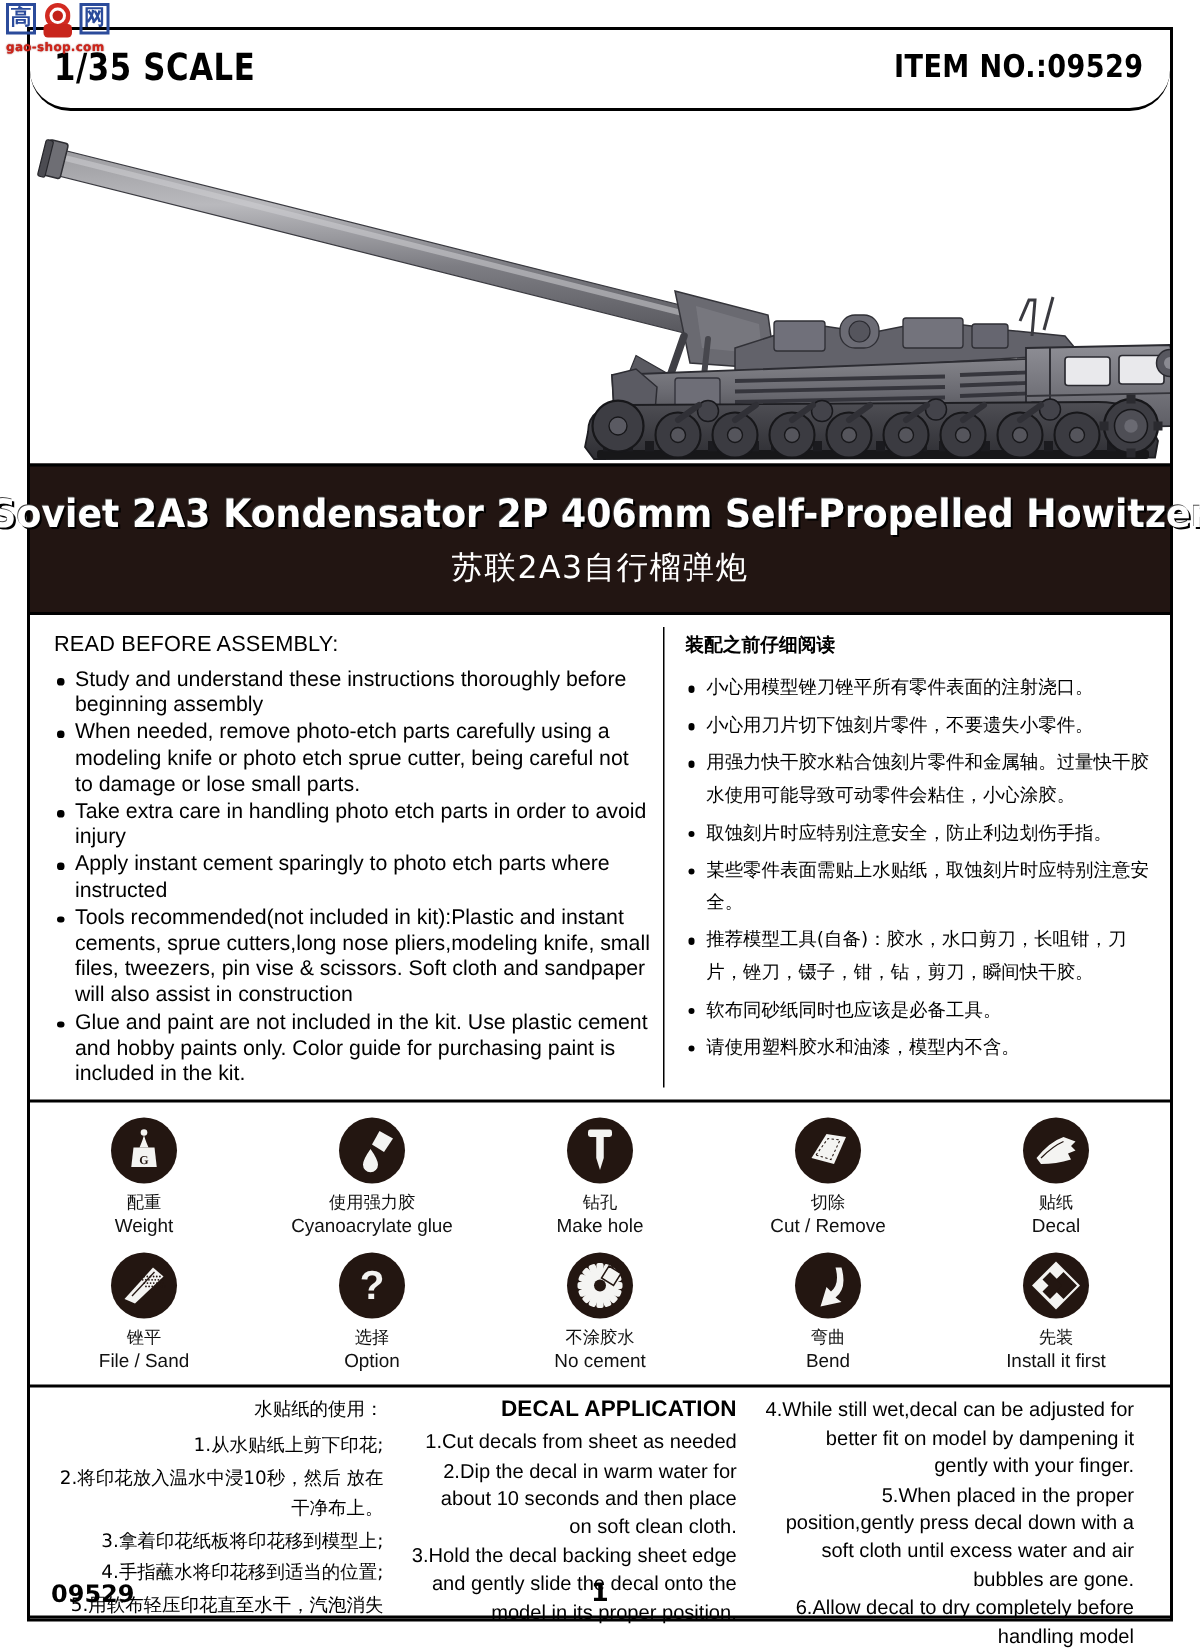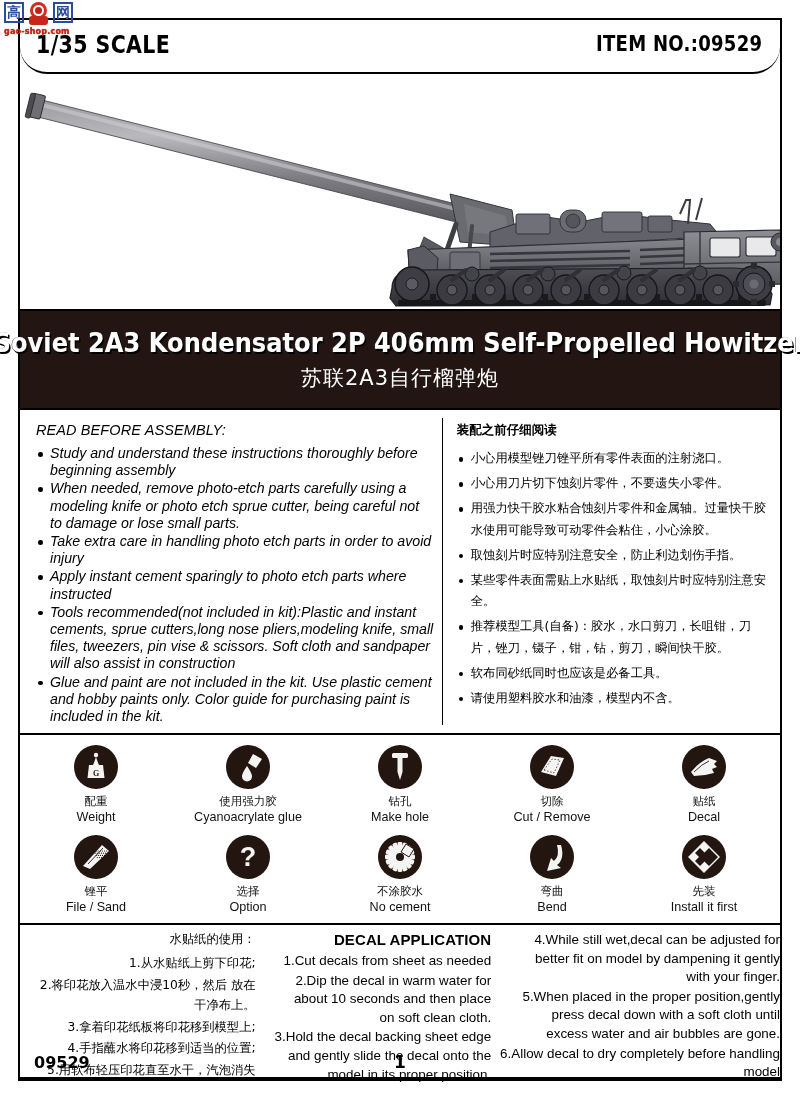--- a/index.html
+++ b/index.html
@@ -38,21 +38,21 @@
   .banner{position:absolute;left:0;top:289px;width:100%;height:101px;background:#221512;
           border-top:2px solid #000;border-bottom:2px solid #000;box-sizing:border-box;
           display:flex;flex-direction:column;align-items:center;justify-content:center;}
   .banner-en{color:#fff;font-family:"DejaVu Sans",sans-serif;font-weight:bold;font-size:26px;
           letter-spacing:0;transform:scaleX(.93);white-space:nowrap;
           text-shadow:1.5px 1.5px 0 #000,-0.5px -0.5px 0 #444;}
   .banner-cn{color:#fff;font-family:"DejaVu Sans",sans-serif;font-size:21px;margin-top:6px;letter-spacing:1px;}
 
   
   .instr{position:absolute;left:0;top:390px;width:100%;height:325px;border-bottom:2px solid #000;box-sizing:border-box;display:flex;}
-  .col-en{width:55.5%;padding:12px 8px 0 16px;box-sizing:border-box;font-style:italic;}
+  .col-en{width:55.5%;padding:12px 8px 0 16px;box-sizing:border-box;}
   .col-div{width:0;border-left:1.5px solid #000;margin:8px 0;}
   .col-cn{flex:1;padding:12px 12px 0 14px;box-sizing:border-box;}
   .heading-en{font-size:14.5px;margin-bottom:7px;letter-spacing:.1px;}
   .heading-cn{font-family:"DejaVu Sans",sans-serif;font-size:12.5px;font-weight:bold;margin-bottom:9px;}
   ul.bl{list-style:none;margin:0;padding:0;}
   ul.bl li{position:relative;padding-left:14px;font-size:14.2px;line-height:17.2px;margin-bottom:1px;}
   ul.bl li:before{content:"";position:absolute;left:2px;top:7px;width:4.5px;height:4.5px;border-radius:50%;background:#000;}
   ul.cn li{font-family:"DejaVu Sans",sans-serif;font-size:12.3px;line-height:21.5px;margin-bottom:3.5px;padding-left:14px;}
   ul.cn li:before{top:9px;}
 
@@ -62,21 +62,21 @@
   .icon-row{display:flex;flex:1;align-items:center;}
   .icon-cell{flex:1;display:flex;flex-direction:column;align-items:center;justify-content:center;}
   .ico{width:44px;height:44px;border-radius:50%;background:#231611;position:relative;overflow:hidden;}
   .ico-cn{font-family:"DejaVu Sans",sans-serif;font-size:11.5px;margin-top:5px;color:#111;}
   .ico-en{font-size:12.6px;margin-top:1px;color:#111;}
 
   
   .decal{position:absolute;left:0;top:905px;width:100%;height:154px;border-bottom:2px solid #000;box-sizing:border-box;display:flex;padding-top:6px;text-align:right;}
   .dc1{width:31%;padding-left:14px;box-sizing:border-box;}
   .dc2{width:31%;padding-left:6px;box-sizing:border-box;}
-  .dc3{flex:1;padding-left:8px;padding-right:0;box-sizing:border-box;}
+  .dc3{flex:1;padding-left:8px;padding-right:24px;box-sizing:border-box;}
   .dtitle-cn{font-family:"DejaVu Sans",sans-serif;font-size:12.3px;margin-bottom:5px;}
   .dtitle-en{font-size:15px;margin-bottom:4px;margin-left:24px;letter-spacing:.1px;font-weight:bold;}
   ol.dl{list-style:none;margin:0;padding:0;counter-reset:d;}
   ol.dl li{font-size:13.4px;line-height:18.6px;padding-left:17px;text-indent:-17px;margin-bottom:1px;}
   ol.dl.cnl li{font-family:"DejaVu Sans",sans-serif;font-size:12.3px;line-height:20.5px;padding-left:15px;text-indent:-15px;}
 
   
   .footer{position:absolute;left:0;bottom:0;width:100%;height:34px;display:flex;align-items:center;}
   .f-item{position:absolute;left:14px;font-family:"DejaVu Sans",sans-serif;font-weight:bold;font-size:16px;}
   .f-page{position:absolute;left:0;width:100%;text-align:center;font-family:"DejaVu Sans",sans-serif;font-weight:bold;font-size:17px;}

